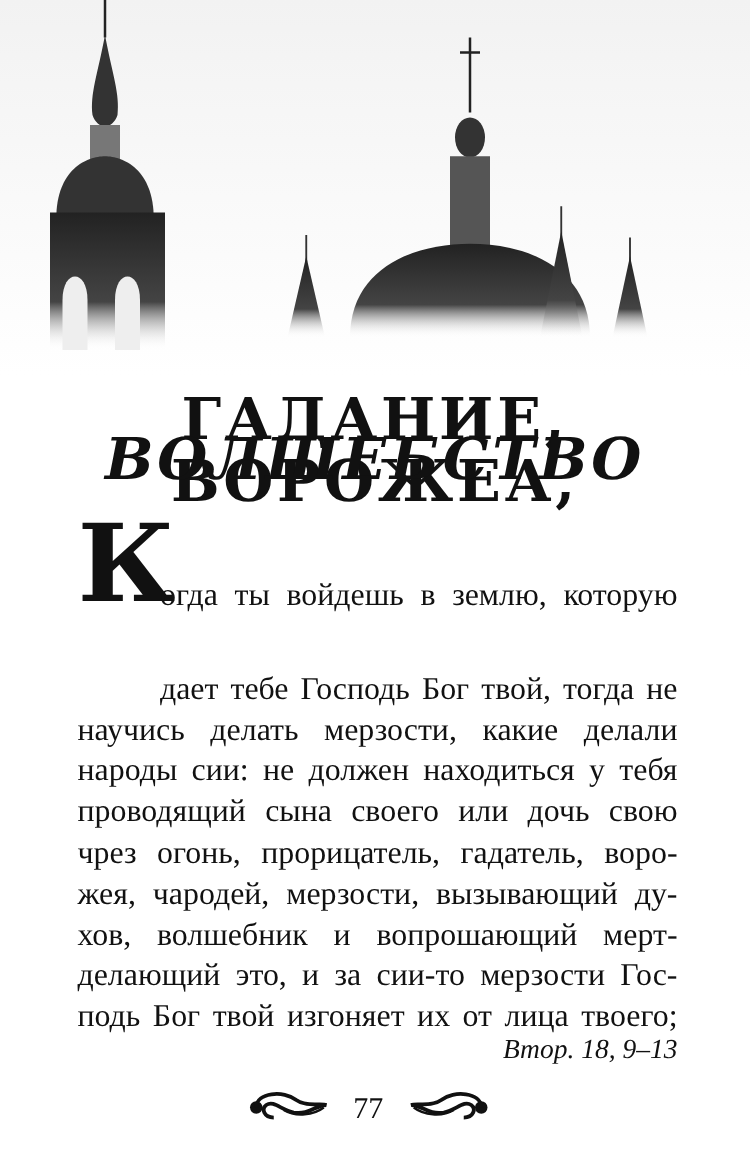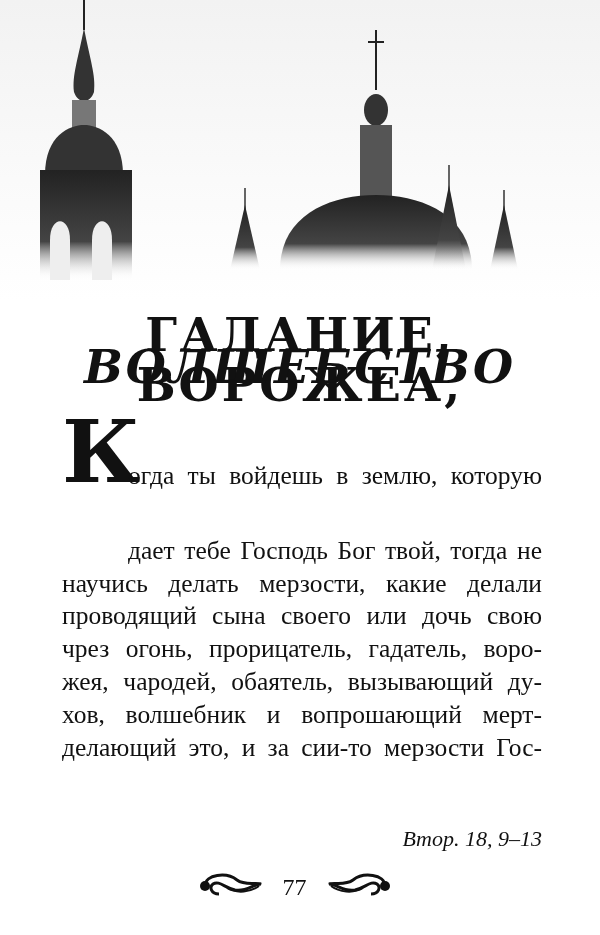--- a/index.html
+++ b/index.html
@@ -58,25 +58,27 @@
 
 <div class="title l1">ГАДАНИЕ,  ВОРОЖЕА,</div>
 <div class="title l2">ВОЛШЕБСТВО</div>
 
 <div class="dropcap">К</div>
 
 <div class="body-text">
   <span class="line indent">огда ты войдешь в землю, которую</span>
   <span class="line indent">дает тебе Господь Бог твой, тогда не</span>
   <span class="line">научись делать мерзости, какие делали</span>
+  <span class="line">народы сии: не должен находиться у тебя</span>
   <span class="line">проводящий сына своего или дочь свою</span>
   <span class="line">чрез огонь, прорицатель, гадатель, воро-</span>
-  <span class="line">жея, чародей, обаятель, вызывающий ду-</span>
+  <span class="line">жея, чародей, мерзости, вызывающий ду-</span>
   <span class="line">хов, волшебник и вопрошающий мерт-</span>
   <span class="line">делающий это, и за сии-то мерзости Гос-</span>
+  <span class="line">подь Бог твой изгоняет их от лица твоего;</span>
 </div>
 
 <div class="citation">Втор. 18, 9–13</div>
 
 <div class="footer">
   <span class="orn">
     <svg width="66" height="28" viewBox="0 0 66 28">
       <circle cx="8" cy="16" r="5" fill="#111"></circle>
       <path d="M8 16 C8 4 30 2 40 10 C48 16 60 12 64 14 C56 14 50 22 38 20 C28 18 22 10 16 14 C12 17 14 24 22 24" fill="none" stroke="#111" stroke-width="3"></path>
       <path d="M30 18 C40 24 54 22 62 16" fill="none" stroke="#111" stroke-width="2"></path>

